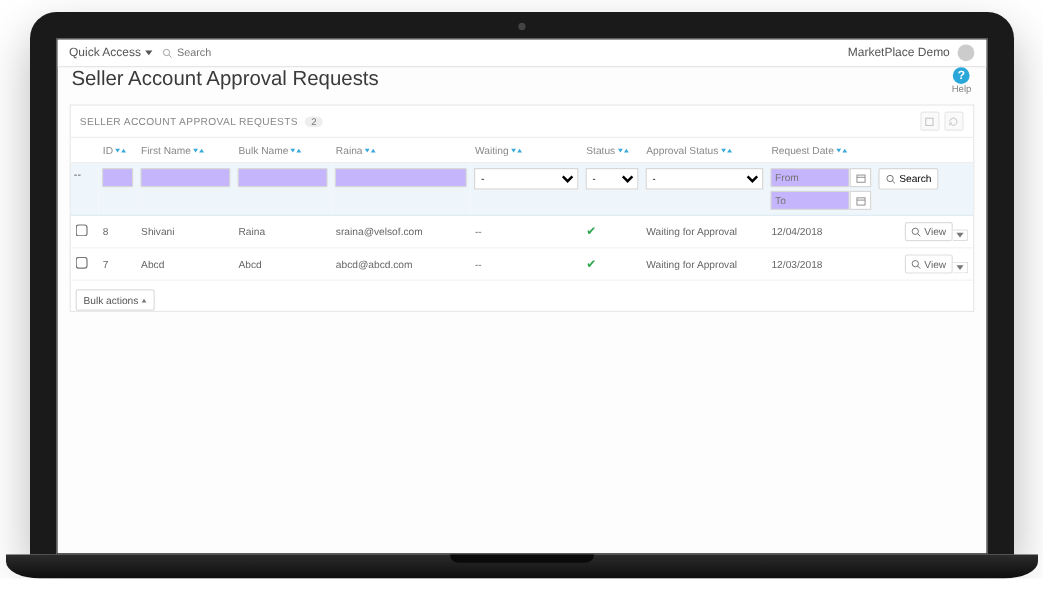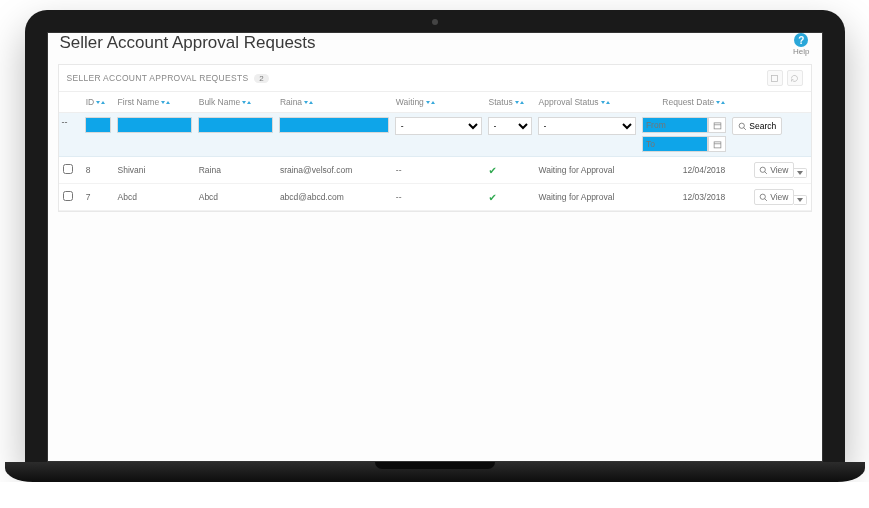--- a/index.html
+++ b/index.html
@@ -71,21 +71,21 @@
   .badge { background:#eee; color:#777; border-radius:8px; padding:0 5px; font-size:8px; }
   .panel-header-right { display:flex; gap:4px; }
   .icon-btn { width:16px;height:16px;border:1px solid #e8e8e8;background:#fafafa;display:flex;align-items:center;justify-content:center;border-radius:2px; cursor:pointer; }
   .icon-btn svg { width:9px;height:9px; fill:#bbb; stroke:#bbb; }
 
   
   table { width:100%; border-collapse:collapse; }
   thead th { font-size:8.5px; font-weight:400; color:#888; text-align:left; padding:5px 4px; border-bottom:1px solid #eee; white-space:nowrap; }
   thead th .sort { display:inline-flex; gap:1px; vertical-align:middle; margin-left:2px;}
   tr.filter-row td { background:#eef6fb; padding:4px 3px; border-bottom:1px solid #e0ecf3; vertical-align:top;}
-  tr.filter-row input[type=text] { width:100%; border:1px solid #d8d8d8; font-size:8.5px; padding:2px 3px; border-radius:1px; background:#0ea5e9; }
+  tr.filter-row input[type=text] { width:100%; border:1px solid #d8d8d8; font-size:8.5px; padding:2px 3px; border-radius:1px; background:#c4b5fd; }
   tr.filter-row select { width:100%; border:1px solid #d8d8d8; font-size:8.5px; padding:2px 1px; background:#fff; }
   .date-stack { display:flex; flex-direction:column; gap:3px; }
   .date-input { display:flex; }
   .date-input input { flex:1; border:1px solid #d8d8d8; border-right:none; font-size:8.5px; padding:2px 3px; background:#fff; }
   .date-input .cal { width:18px; border:1px solid #d8d8d8; background:#fff; display:flex;align-items:center;justify-content:center; }
   .search-btn { border:1px solid #d8d8d8; background:#fff; font-size:8.5px; padding:3px 5px; border-radius:2px; cursor:pointer; display:flex; align-items:center; gap:2px; }
   tbody tr.data td { font-size:8.5px; color:#666; padding:5px 4px; border-bottom:1px solid #f2f2f2; }
   .check { color:#2fa84f; font-size:10px; }
   .view-btn { border:1px solid #ddd; background:#fff; font-size:8.5px; padding:2px 4px; border-radius:2px; display:inline-flex; align-items:center; gap:2px; cursor:pointer;}
   .view-split { border:1px solid #ddd; border-left:none; background:#fff; padding:2px 3px; border-radius:0 2px 2px 0; display:inline-flex; align-items:center; cursor:pointer;}
@@ -97,29 +97,48 @@
   .col-id{width:22px;}
   .col-fn{width:70px;}
   .col-ln{width:70px;}
   .col-em{width:100px;}
   .col-co{width:80px;}
   .col-st{width:42px;margin-top:19px;}
   .col-ap{width:90px;}
   .col-dt{width:78px;}
   .col-act{width:70px; text-align:right;}
   thead th.col-act, tbody td.col-act { text-align:right; }
-  thead th.col-dt, tbody td.col-dt { text-align:right; }
+  thead th.col-dt, tbody td.col-dt { }
 </style>
 </head>
 <body>
 
 <div class="laptop-frame">
   <div class="camera"></div>
   <div class="screen">
 
+    <div class="topbar">
+      <div class="topbar-left">
+        <div class="qa">
+          <span>Quick Access</span>
+          <span class="caret-down"></span>
+        </div>
+        <div class="search-wrap">
+          <svg width="9" height="9" viewBox="0 0 24 24">
+              <circle cx="10" cy="10" r="7" fill="none" stroke="#999" stroke-width="2"></circle>
+              <line x1="15" y1="15" x2="21" y2="21" stroke="#999" stroke-width="2"></line>
+            </svg>
+          <input type="text" placeholder="Search" style="">
+        </div>
+      </div>
+      <div class="topbar-right">
+        <span>MarketPlace Demo</span>
+        <div class="avatar"></div>
+      </div>
+    </div>
 
 
     <div class="page-title-row">
       <div class="page-title">Seller Account Approval Requests</div>
       <div class="help">
         <div class="help-icon">?</div>
         <span>Help</span>
       </div>
     </div>
 
@@ -262,20 +281,28 @@
                   <svg width="9" height="9" viewBox="0 0 24 24">
                     <circle cx="10" cy="10" r="7" fill="none" stroke="#666" stroke-width="2"></circle>
                     <line x1="15" y1="15" x2="21" y2="21" stroke="#666" stroke-width="2"></line>
                   </svg>
                   <span>View</span>
                 </span><span class="view-split">
                   <span class="caret-down" style="border-top-color:#777"></span>
                 </span>
             </td>
           </tr>
+          <tr>
+              <td colspan="10">
+            <div class="bulk">
+              <span>Bulk actions</span>
+              <span class="caret-up sm" style="border-bottom-color:#777"></span>
+            </div>
+          </td>
+            </tr>
         </tbody>
       </table>
     </div>
 
   </div>
 </div>
 <div class="laptop-base">
     <div class="notch"></div>
   </div>
 

